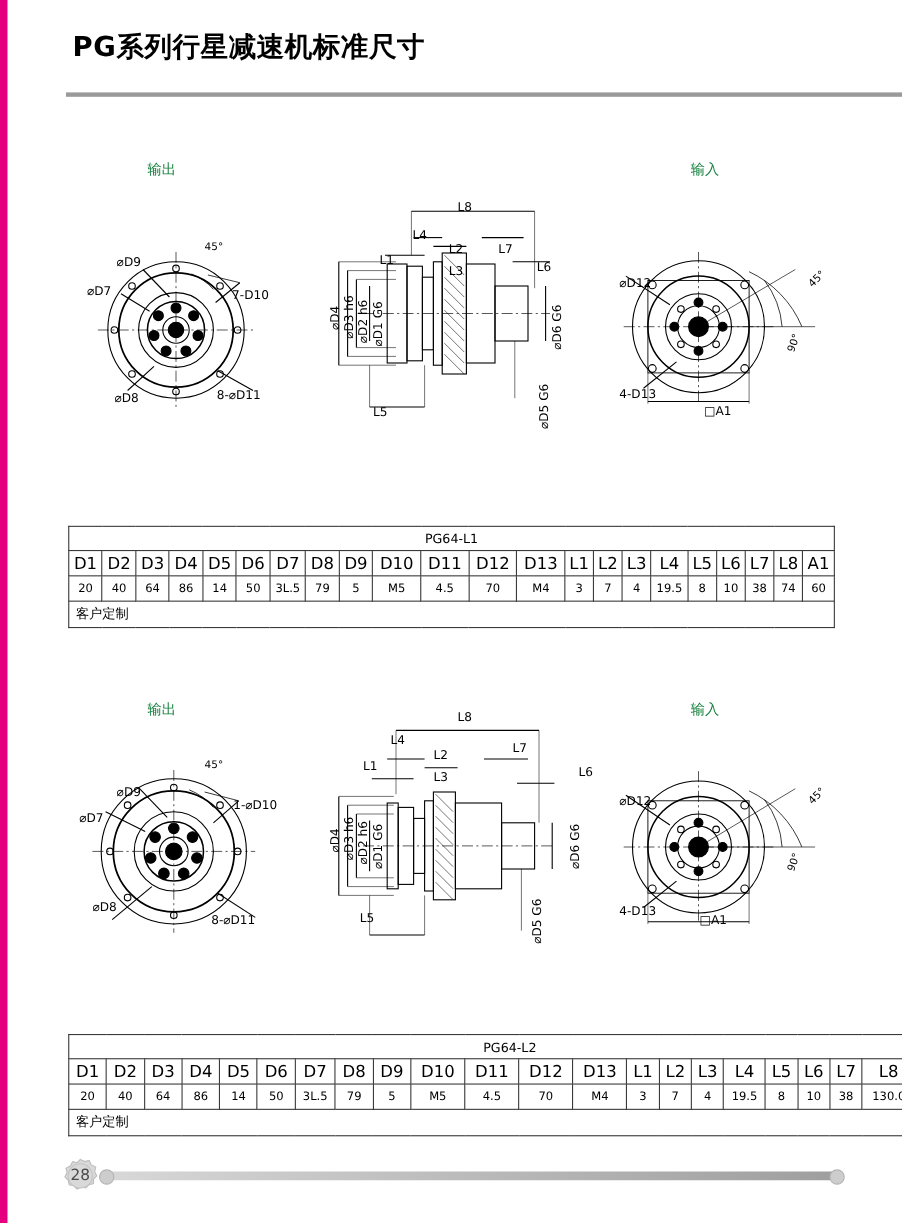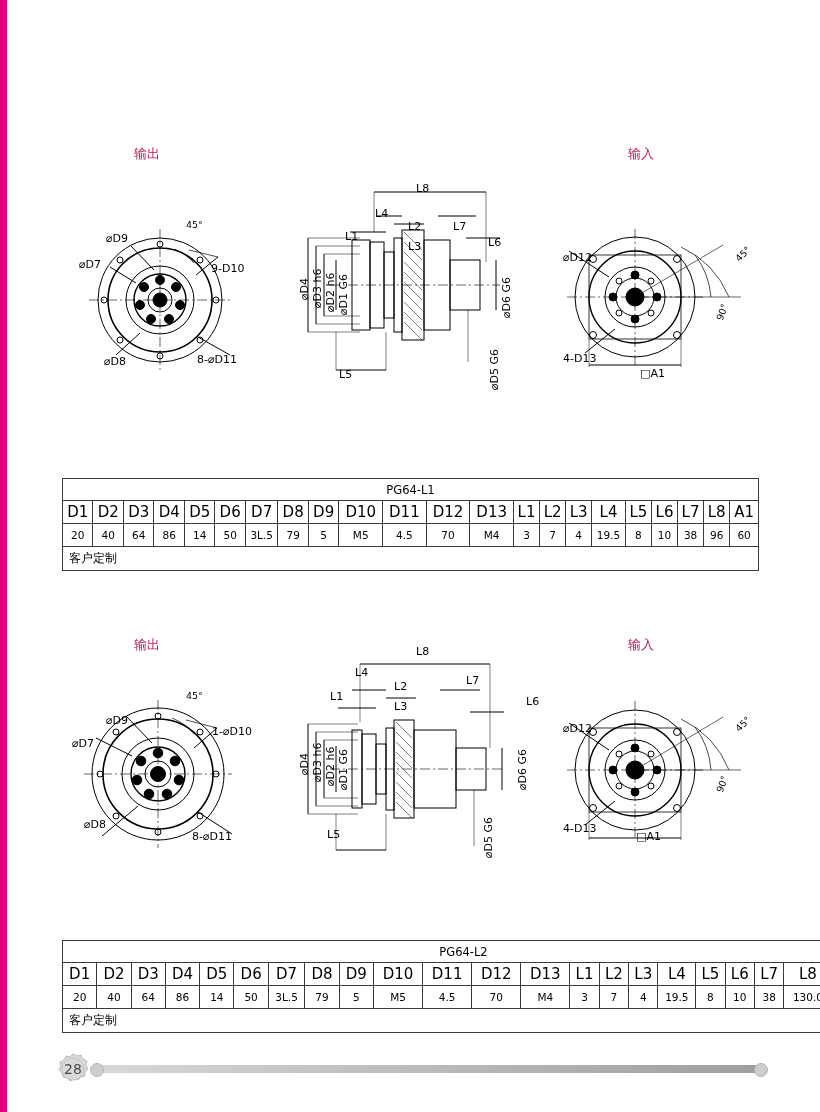--- a/index.html
+++ b/index.html
@@ -63,21 +63,21 @@
     position: absolute;
     font-family: "DejaVu Sans", sans-serif;
     font-size: 11px;
     color: #000;
     white-space: nowrap;
   }
   .lbl-cn {
     position: absolute;
     font-family: "DejaVu Sans", sans-serif;
     font-size: 13px;
-    color: #be185d;
+    color: #15803d;
     white-space: nowrap;
   }
   .lbl-sm {
     position: absolute;
     font-family: "DejaVu Sans", sans-serif;
     font-size: 9.5px;
     color: #000;
     white-space: nowrap;
   }
 
@@ -153,20 +153,24 @@
   }
 </style>
 </head>
 <body>
 
 <div class="page">
 
   <div class="edge-bar"></div>
   <div class="edge-bar-inner"></div>
 
+  <div class="header">
+    <h1 class="title">PG系列行星减速机标准尺寸</h1>
+    <div class="title-rule"></div>
+  </div>
 
   <div>
 
     <div class="lbl-cn" style="left:134px; top:145px;">输出</div>
     <div class="lbl-cn" style="left:628px; top:145px;">输入</div>
 
     <div class="drawing" style="left:70px; top:215px;">
       <svg width="200" height="180" viewBox="0 0 200 180">
         <g fill="none" stroke="#000" stroke-width="1">
           <circle cx="90" cy="85" r="62"></circle>
@@ -203,21 +207,21 @@
           <line x1="160" y1="140" x2="128" y2="122"></line>
           <line x1="119" y1="35" x2="148" y2="42" stroke-width="0.7"></line>
           <path d="M104 34 A 52 52 0 0 1 124 48" stroke-width="0.7"></path>
         </g>
       </svg>
     </div>
     <div class="lbl" style="left:106px; top:232px;">⌀D9</div>
     <div class="lbl" style="left:79px; top:258px;">⌀D7</div>
     <div class="lbl" style="left:104px; top:355px;">⌀D8</div>
     <div class="lbl-sm" style="left:186px; top:219px;">45°</div>
-    <div class="lbl" style="left:211px; top:262px;">9-D10</div>
+    <div class="lbl" style="left:211px; top:262px;">7-D10</div>
     <div class="lbl" style="left:197px; top:353px;">8-⌀D11</div>
 
     <div class="drawing" style="left:290px; top:180px;">
       <svg width="250" height="220" viewBox="0 0 250 220">
         <g fill="none" stroke="#000" stroke-width="1">
 
           <rect x="62" y="60" width="18" height="90"></rect>
           <rect x="80" y="62" width="14" height="86"></rect>
           <rect x="94" y="72" width="10" height="66"></rect>
           <rect x="104" y="58" width="8" height="94"></rect>
@@ -376,21 +380,21 @@
           <td>4.5</td>
           <td>70</td>
           <td>M4</td>
           <td>3</td>
           <td>7</td>
           <td>4</td>
           <td>19.5</td>
           <td>8</td>
           <td>10</td>
           <td>38</td>
-          <td>96</td>
+          <td>74</td>
           <td>60</td>
         </tr>
         <tr class="note-row">
           <td colspan="22">客户定制</td>
         </tr>
       </tbody>
     </table>
   </div>
 
   <div>

